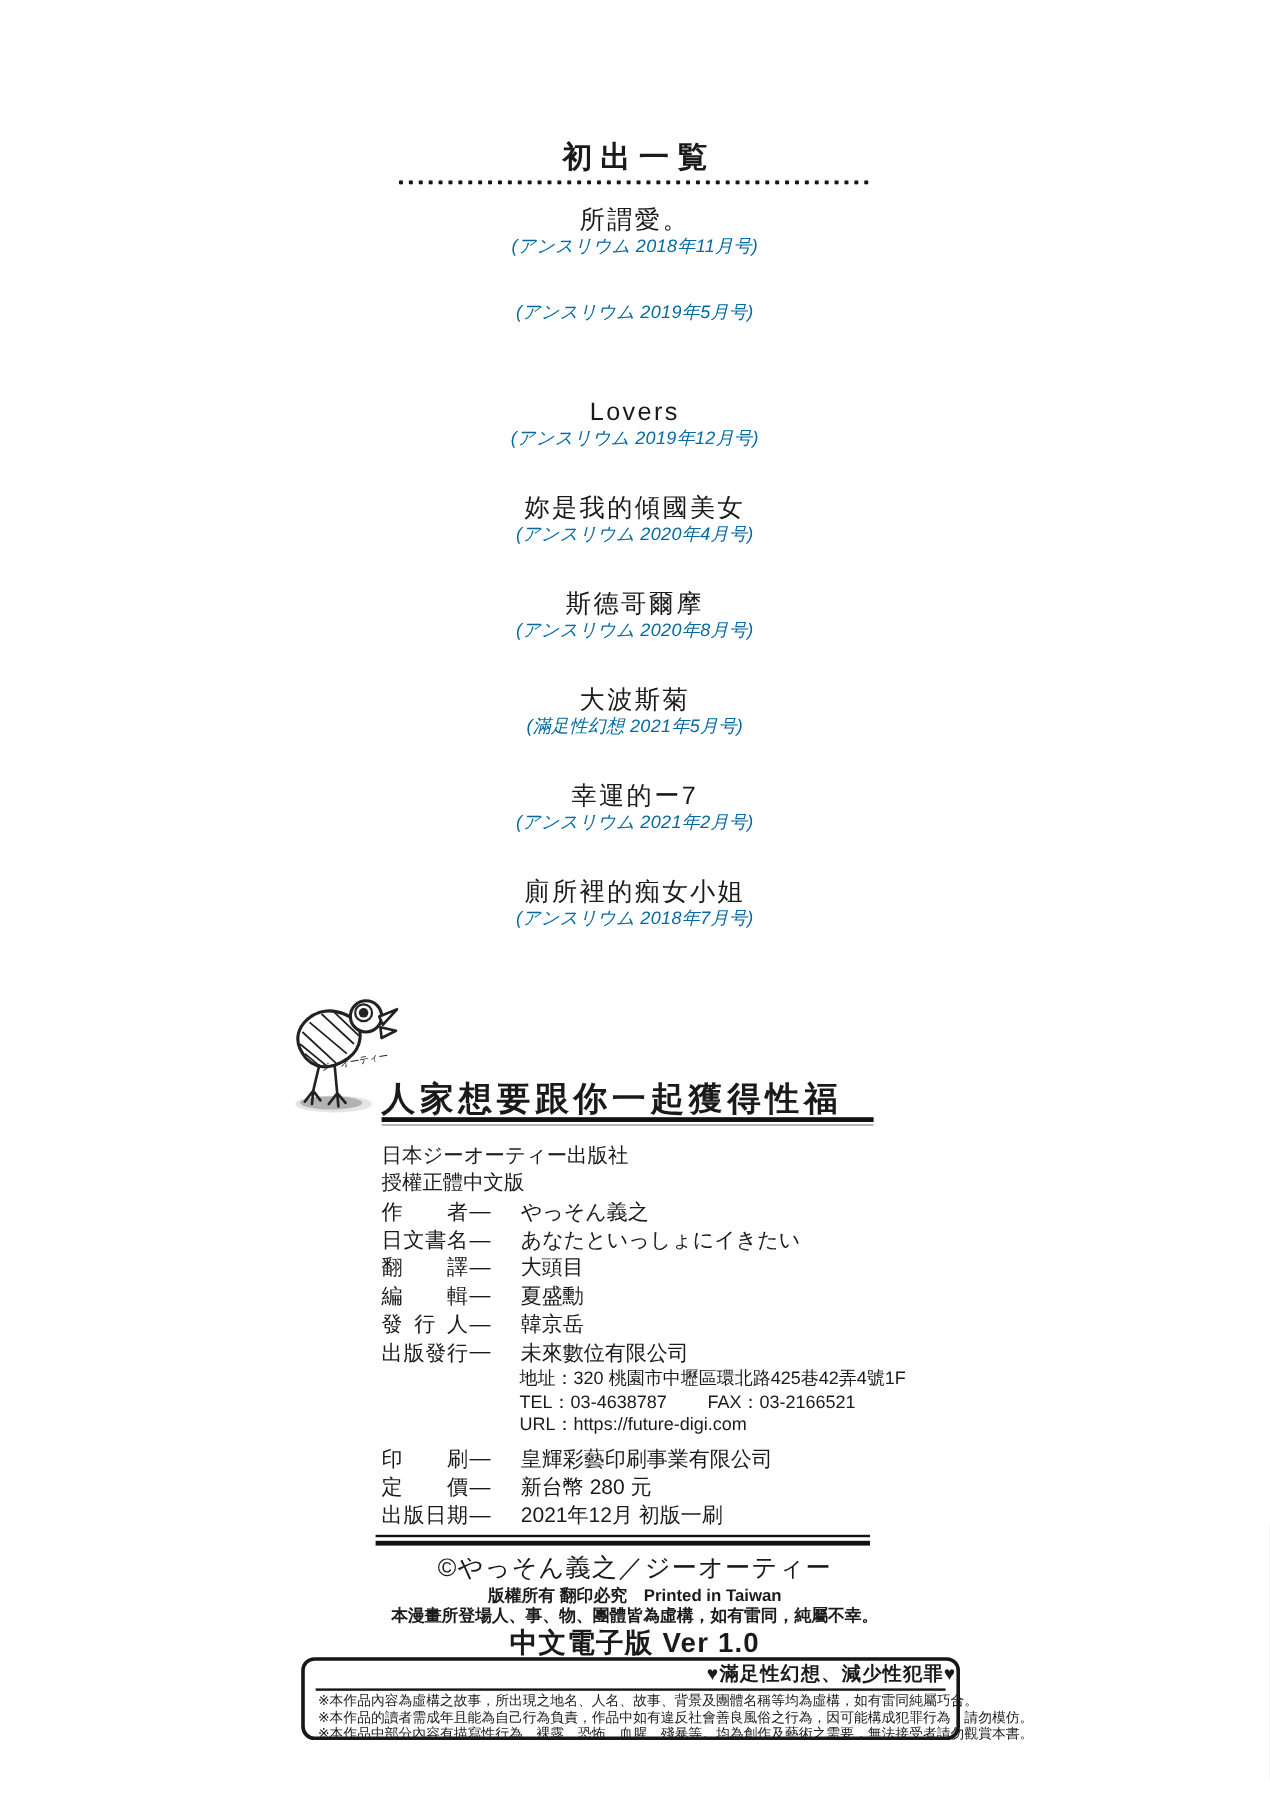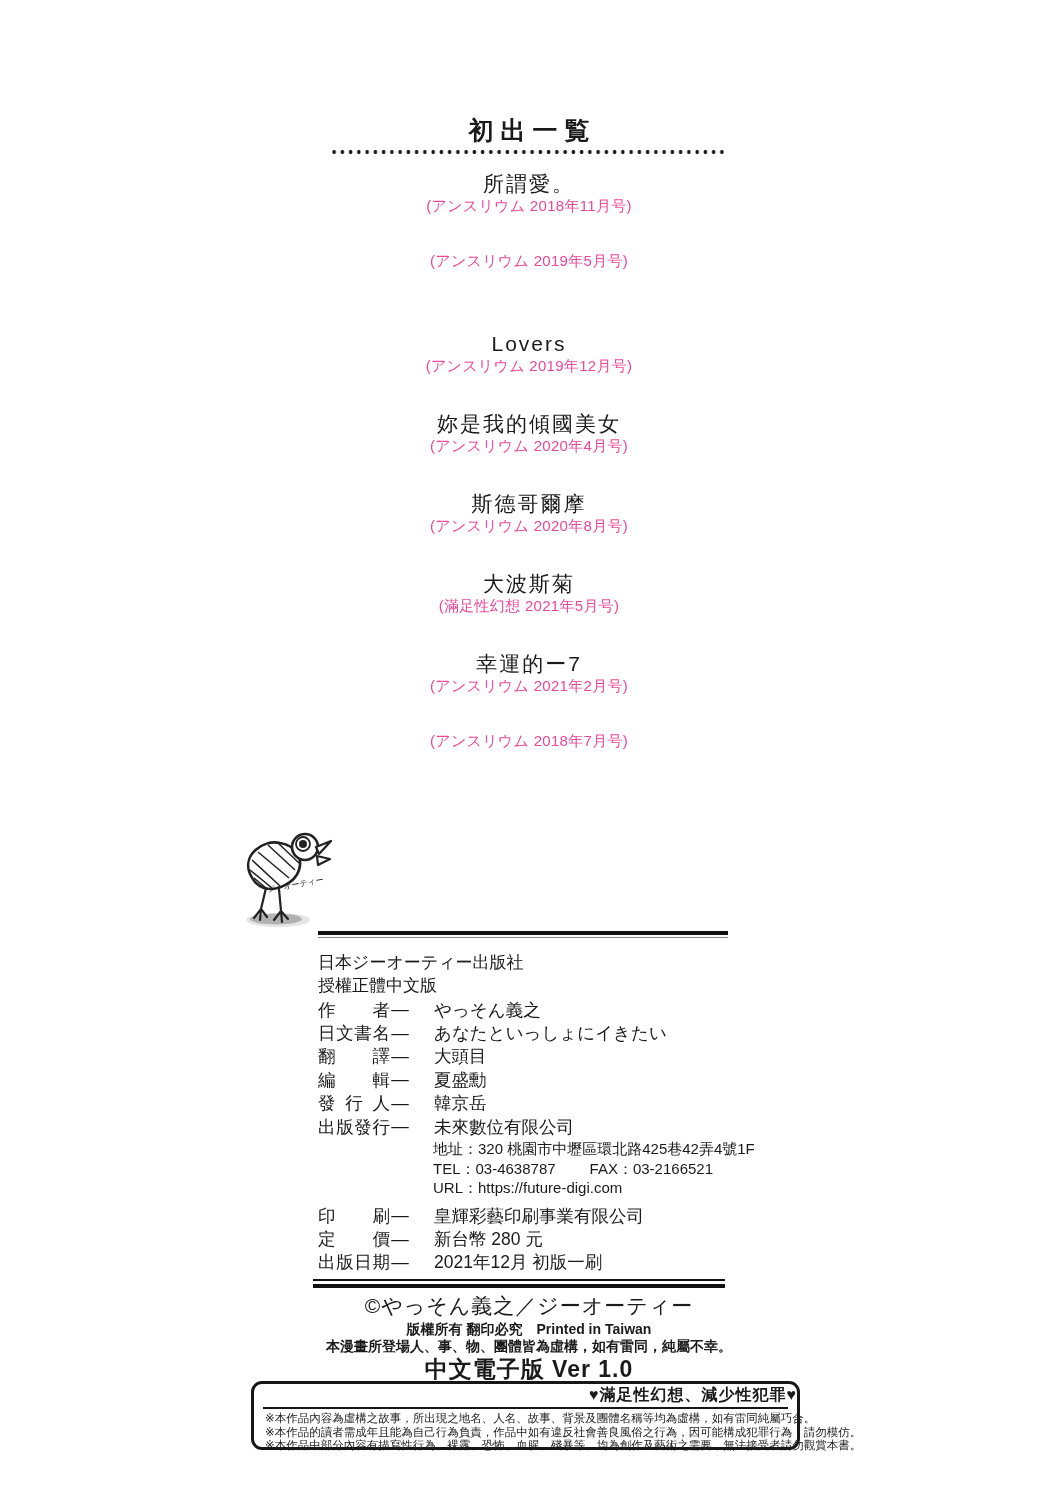--- a/index.html
+++ b/index.html
@@ -14,21 +14,21 @@
     text-align:center; font-size:25px; font-weight:bold; letter-spacing:7px;
     text-indent:7px;
   }
   .dots {
     position:absolute; top:149px; left:330px; width:396px; height:6px;
     background-image:radial-gradient(circle, #161616 1.7px, transparent 2.0px);
     background-size:8.25px 6px; background-position:left center; background-repeat:repeat-x;
   }
   .entry { position:absolute; left:0; width:100%; text-align:center; }
   .entry .t { font-size:21px; font-weight:normal; letter-spacing:2px; line-height:25px; }
-  .entry .s { font-size:15px; line-height:20px; letter-spacing:0.3px; color:#ec4899; }
+  .entry .s { font-size:15px; line-height:20px; letter-spacing:0.3px; color:#0369a1;font-style:italic; }
   
   .bird { position:absolute; left:228px; top:826px; }
   .book-title {
     position:absolute; left:318px; top:897px; width:420px;
     font-size:28px; font-weight:bold; letter-spacing:4px; white-space:nowrap;
   }
   .title-rule {
     position:absolute; left:318px; top:931px; width:410px; height:2px;
     border-top:4px solid #111; border-bottom:1px solid #888;
   }
@@ -88,38 +88,40 @@
   </div>
   <div class="entry" style="top:571px">
     <div class="t">大波斯菊</div>
     <div class="s">(滿足性幻想 2021年5月号)</div>
   </div>
   <div class="entry" style="top:651px">
     <div class="t">幸運的ー7</div>
     <div class="s">(アンスリウム 2021年2月号)</div>
   </div>
   <div class="entry" style="top:731px">
+    <div class="t">廁所裡的痴女小姐</div>
     <div class="s">(アンスリウム 2018年7月号)</div>
   </div>
 
   <svg class="bird" width="104" height="104" viewBox="0 0 104 104">
     <ellipse cx="50" cy="94" rx="32" ry="7" fill="#b5b5b5" opacity="0.35"></ellipse>
     <ellipse cx="48" cy="93" rx="26" ry="5.5" fill="#8f8f8f" opacity="0.6"></ellipse>
     <path d="M22 48 C14 30 34 13 52 17 C68 20 75 31 71 44 C67 57 48 66 36 62 C28 59 25 54 22 48 Z" fill="#fff" stroke="#222" stroke-width="2.6"></path>
     <path d="M24 34 L52 60 M30 26 L61 52 M40 19 L67 44 M22 44 L44 62 M50 17 L71 37 M26 52 L38 62" stroke="#222" stroke-width="1.5" fill="none"></path>
     <circle cx="77" cy="21" r="13" fill="#fff" stroke="#222" stroke-width="2.6"></circle>
     <circle cx="75" cy="18" r="7" fill="none" stroke="#222" stroke-width="1.8"></circle>
     <circle cx="75" cy="18" r="4" fill="#222"></circle>
     <path d="M88 21 L103 15 L91 28 Z" fill="#fff" stroke="#222" stroke-width="2.2" stroke-linejoin="round"></path>
     <path d="M89 30 L102 33 L90 39 Z" fill="#fff" stroke="#222" stroke-width="2.2" stroke-linejoin="round"></path>
     <path d="M38 62 L33 83 M33 83 L26 92 M33 83 L32 94 M33 83 L39 91" stroke="#222" stroke-width="2.2" fill="none" stroke-linecap="round"></path>
     <path d="M51 63 L53 85 M53 85 L46 94 M53 85 L54 96 M53 85 L60 93" stroke="#222" stroke-width="2.2" fill="none" stroke-linecap="round"></path>
     <text x="40" y="66" font-size="8" transform="rotate(-10 40 66)" fill="#222">ジーオーティー</text>
   </svg>
 
+  <div class="book-title">人家想要跟你一起獲得性福</div>
   <div class="title-rule"></div>
 
   <div class="pubs">
     <div>日本ジーオーティー出版社</div>
     <div>授權正體中文版</div>
   </div>
 
   <div class="credits">
     <div class="crow">
       <span class="clabel">

